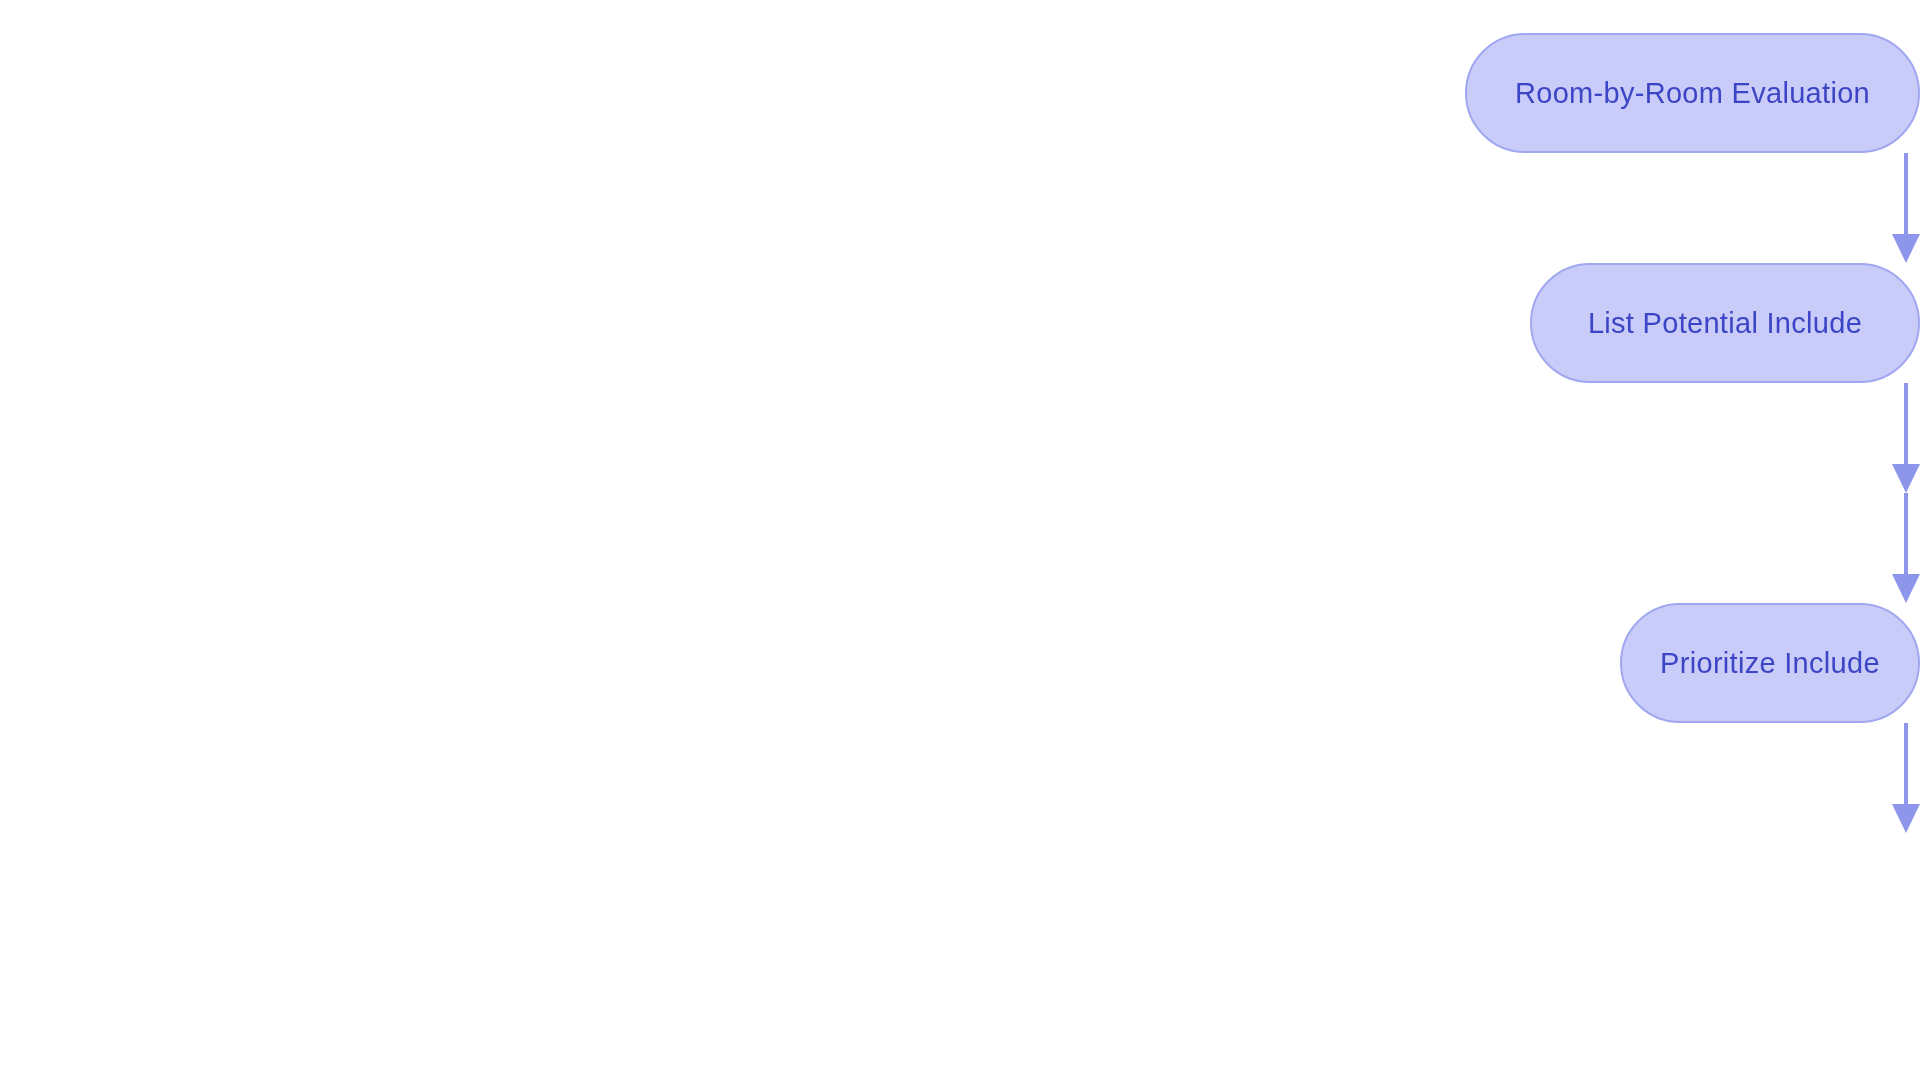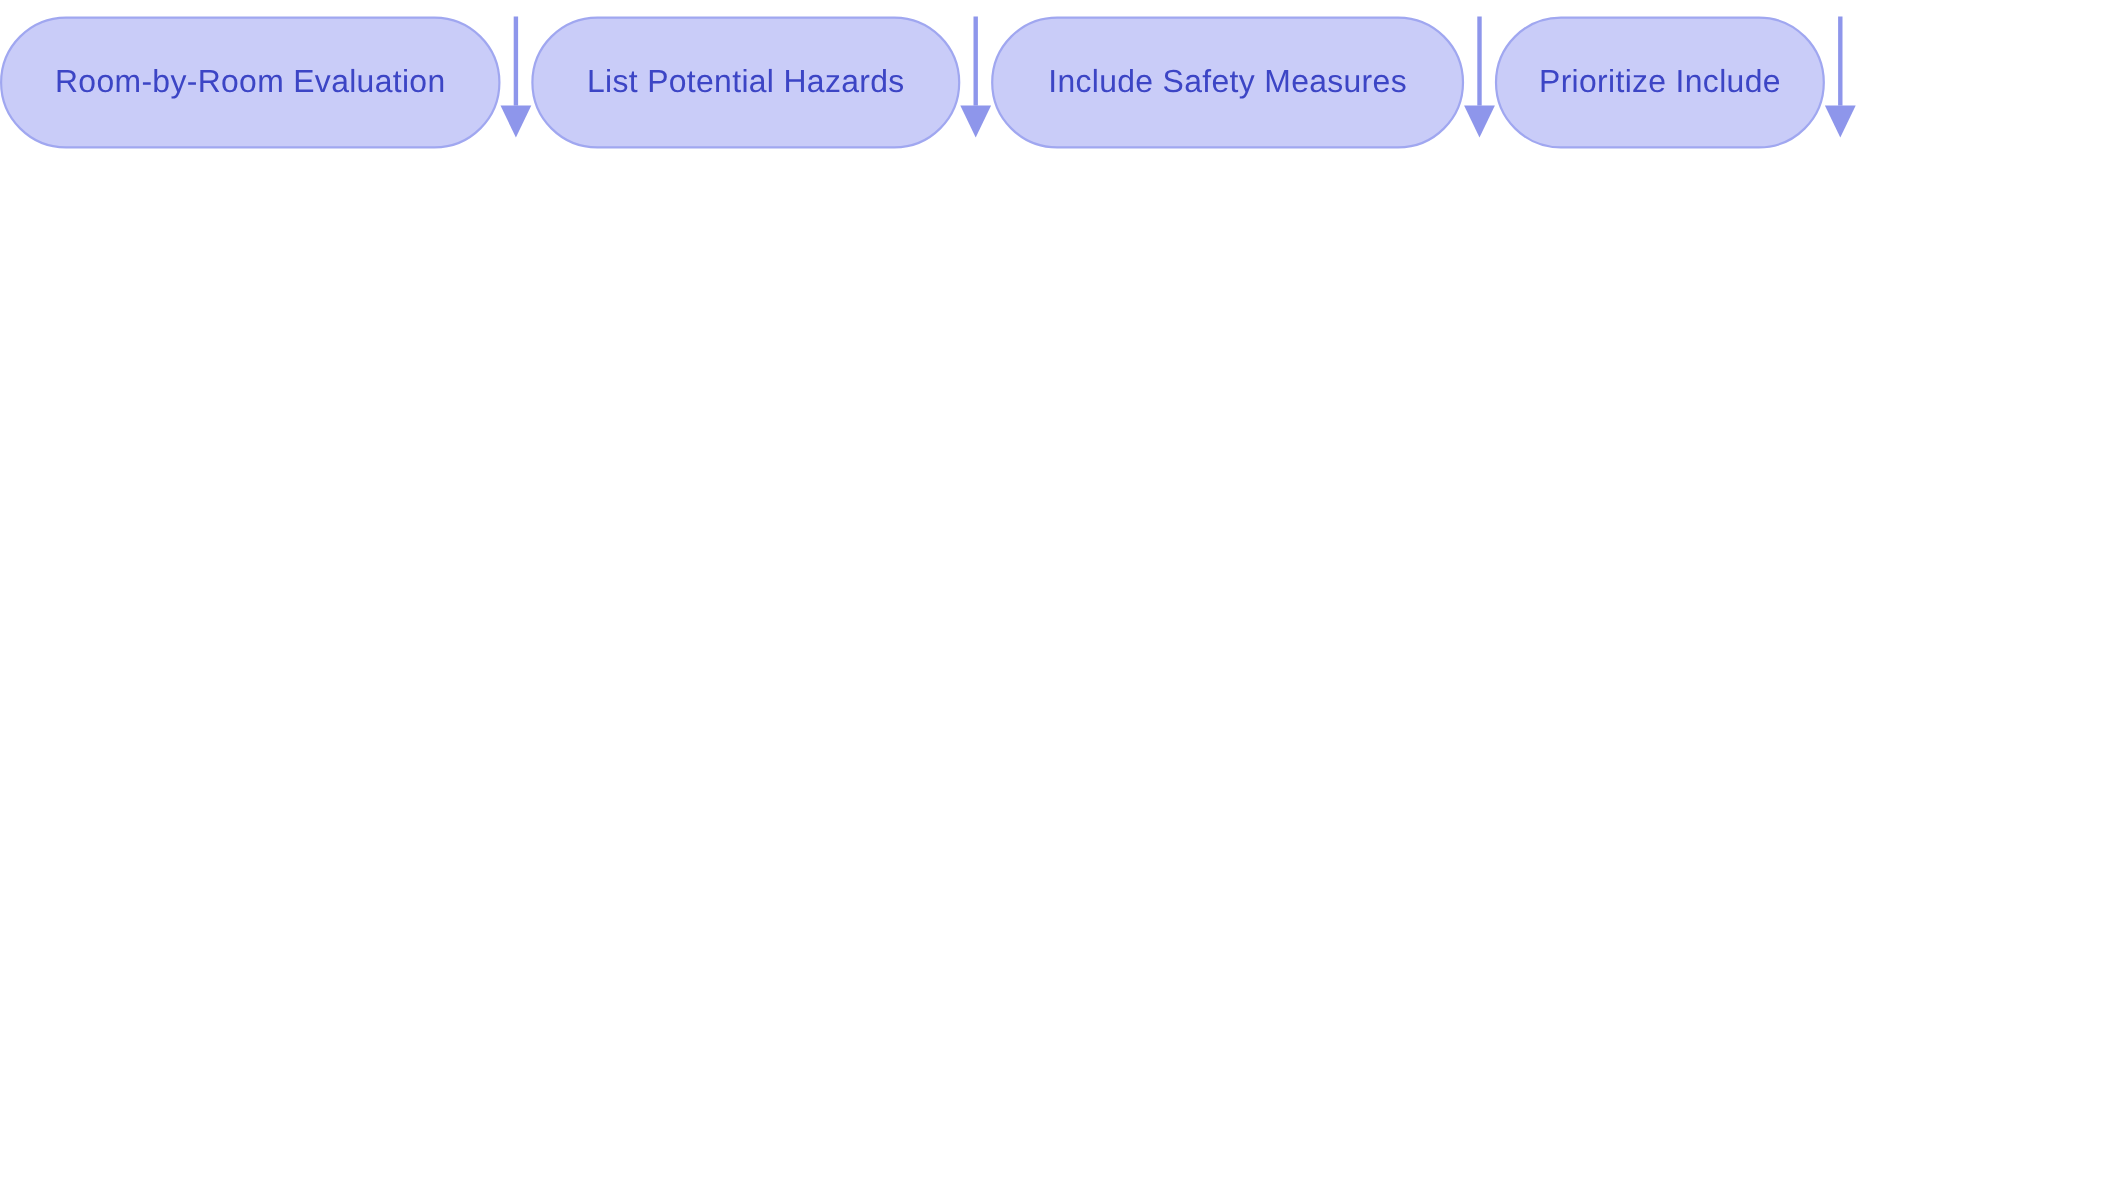--- a/index.html
+++ b/index.html
@@ -17,23 +17,24 @@
   body {
     width: 1920px;
     height: 1083px;
     background: var(--background);
     overflow: hidden;
     font-family: "Liberation Sans", sans-serif;
   }
   .flow {
     width: 100%;
     display: flex;
-    flex-direction: row;
-    align-items: flex-start;
+    flex-direction: column;
+    align-items: flex-end;
     padding-top: 15px;
+    margin-top: 18px;
   }
   .node {
     height: 120px;
     border-radius: 60px;
     background: var(--node-fill);
     border: 2px solid var(--node-border);
     display: flex;
     align-items: center;
     justify-content: center;
     color: var(--node-text);
@@ -76,31 +77,28 @@
   <div class="node w1">
     <span>Room-by-Room Evaluation</span>
   </div>
 
   <div class="arrow">
     <div class="shaft"></div>
     <div class="head"></div>
   </div>
 
   <div class="node w2">
-    <span>List Potential Hazards</span>
+    <span>List Potential Include</span>
   </div>
 
   <div class="arrow">
     <div class="shaft"></div>
     <div class="head"></div>
   </div>
 
-  <div class="node w3">
-    <span>Include Safety Measures</span>
-  </div>
 
   <div class="arrow">
     <div class="shaft"></div>
     <div class="head"></div>
   </div>
 
   <div class="node w4">
     <span>Prioritize Include</span>
   </div>
 

